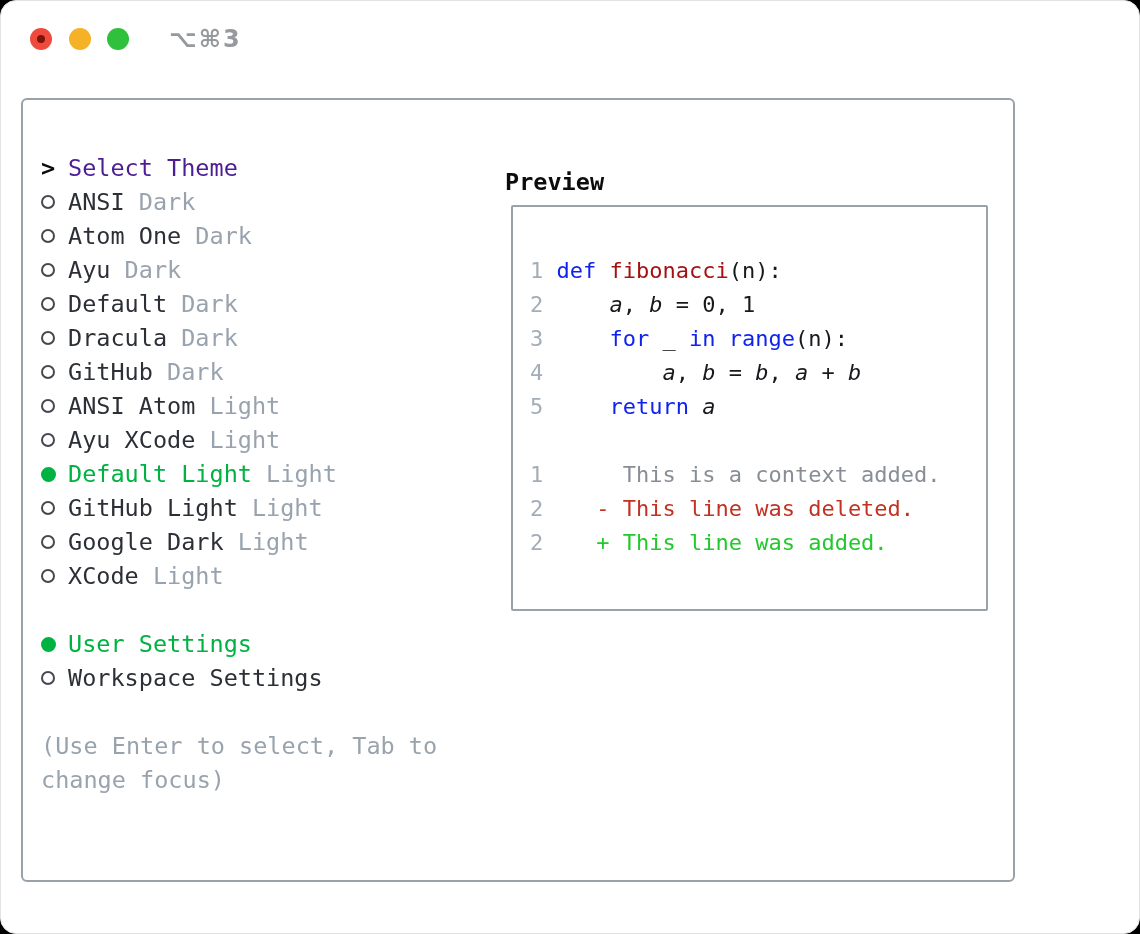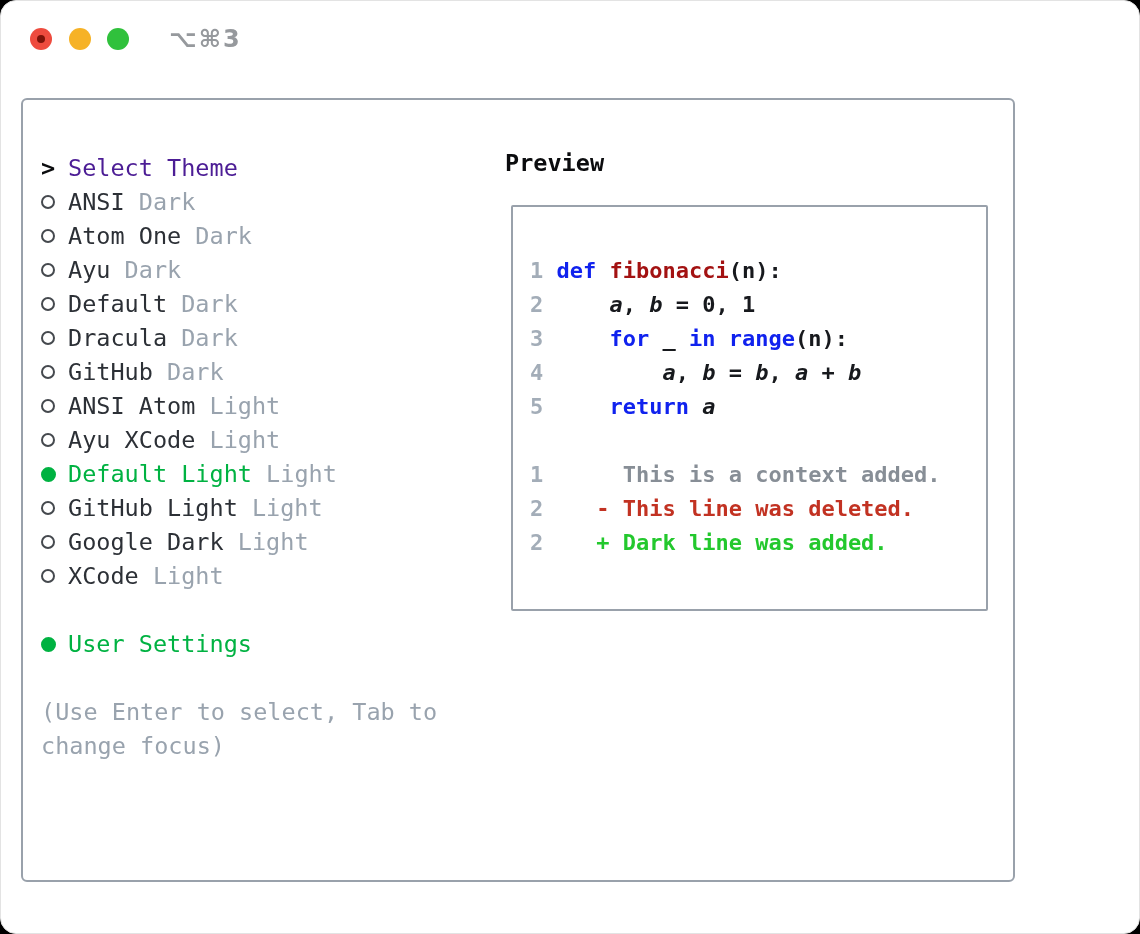--- a/index.html
+++ b/index.html
@@ -39,27 +39,27 @@
   .radio.sel{background:var(--accent-green);border-color:var(--accent-green);width:15px;height:15px}
   .hdr{font-weight:400;color:#4c1d95}
   .name{color:var(--item-text)}
   .row.sel .name{color:var(--accent-green)}
   .variant{color:var(--muted)}
   .spacer{height:34px}
   .section-title{color:#101114}
   .hint{color:var(--muted)}
   
   .preview-title{
-    position:absolute;left:482px;top:46px;height:34px;display:flex;align-items:center;
+    position:absolute;left:482px;top:65px;height:34px;display:flex;align-items:center;
     font-size:23.5px;font-weight:700;color:#0b0c0e;
   }
   .preview-box{
     position:absolute;left:488px;top:105px;width:477px;height:406px;
     border:2px solid var(--border);border-radius:2px;background:#fff;
-    padding:47px 0 0 17px;overflow:hidden;font-weight:bold;
+    padding:47px 0 0 17px;overflow:hidden;
   }
   .cline{height:34px;line-height:34px;white-space:pre;font-size:22px;color:var(--code-plain)}
   .cline .ln{color:var(--lnum);margin-right:1ch}
   .tok-kw{color:var(--kw-blue)}
   .tok-fn{color:var(--fn-red)}
   .tok-pl{color:var(--code-plain)}
   .tok-var{color:var(--code-plain);font-style:italic}
   .dline-context{color:var(--ctx-gray)}
   .dline-deleted{color:var(--deleted-red)}
   .dline-added{color:var(--added-green)}
@@ -95,20 +95,21 @@
           <div class="row sel"><span class="icon-slot"><span class="radio sel"></span></span><span class="name">Default Light</span><span class="variant"> Light</span></div>
           <div class="row"><span class="icon-slot"><span class="radio"></span></span><span class="name">GitHub Light</span><span class="variant"> Light</span></div>
           <div class="row"><span class="icon-slot"><span class="radio"></span></span><span class="name">Google Dark</span><span class="variant"> Light</span></div>
           <div class="row"><span class="icon-slot"><span class="radio"></span></span><span class="name">XCode</span><span class="variant"> Light</span></div>
         </div>
 
       <div class="spacer"></div>
 
       <div id="apply-list">
           <div class="row sel"><span class="icon-slot"><span class="radio sel"></span></span><span class="name">User Settings</span></div>
+          <div class="row"><span class="icon-slot"><span class="radio"></span></span><span class="name">Workspace Settings</span></div>
         </div>
 
       <div class="spacer"></div>
 
       <div class="row hint">(Use Enter to select, Tab to</div>
       <div class="row hint">change focus)</div>
     </div>
 
     <div class="preview-title">Preview</div>
 
@@ -117,18 +118,18 @@
           <div class="cline"><span class="ln">1</span><span class="tok-kw">def</span><span class="tok-pl"> </span><span class="tok-fn">fibonacci</span><span class="tok-pl">(n):</span></div>
           <div class="cline"><span class="ln">2</span><span class="tok-pl">    </span><span class="tok-var">a</span><span class="tok-pl">, </span><span class="tok-var">b</span><span class="tok-pl"> = 0, 1</span></div>
           <div class="cline"><span class="ln">3</span><span class="tok-pl">    </span><span class="tok-kw">for</span><span class="tok-pl"> _ </span><span class="tok-kw">in</span><span class="tok-pl"> </span><span class="tok-kw">range</span><span class="tok-pl">(n):</span></div>
           <div class="cline"><span class="ln">4</span><span class="tok-pl">        </span><span class="tok-var">a</span><span class="tok-pl">, </span><span class="tok-var">b</span><span class="tok-pl"> = </span><span class="tok-var">b</span><span class="tok-pl">, </span><span class="tok-var">a</span><span class="tok-pl"> + </span><span class="tok-var">b</span></div>
           <div class="cline"><span class="ln">5</span><span class="tok-pl">    </span><span class="tok-kw">return</span><span class="tok-pl"> </span><span class="tok-var">a</span></div>
         </div>
       <div class="spacer"></div>
       <div id="diff-block">
           <div class="cline"><span class="ln">1</span><span class="dline-context">     This is a context added.</span></div>
           <div class="cline"><span class="ln">2</span><span class="dline-deleted">   - This line was deleted.</span></div>
-          <div class="cline"><span class="ln">2</span><span class="dline-added">   + Dark line was added.</span></div>
+          <div class="cline"><span class="ln">2</span><span class="dline-added">   + This line was added.</span></div>
         </div>
     </div>
 
   </div>
 </div>
 
 </body></html>

